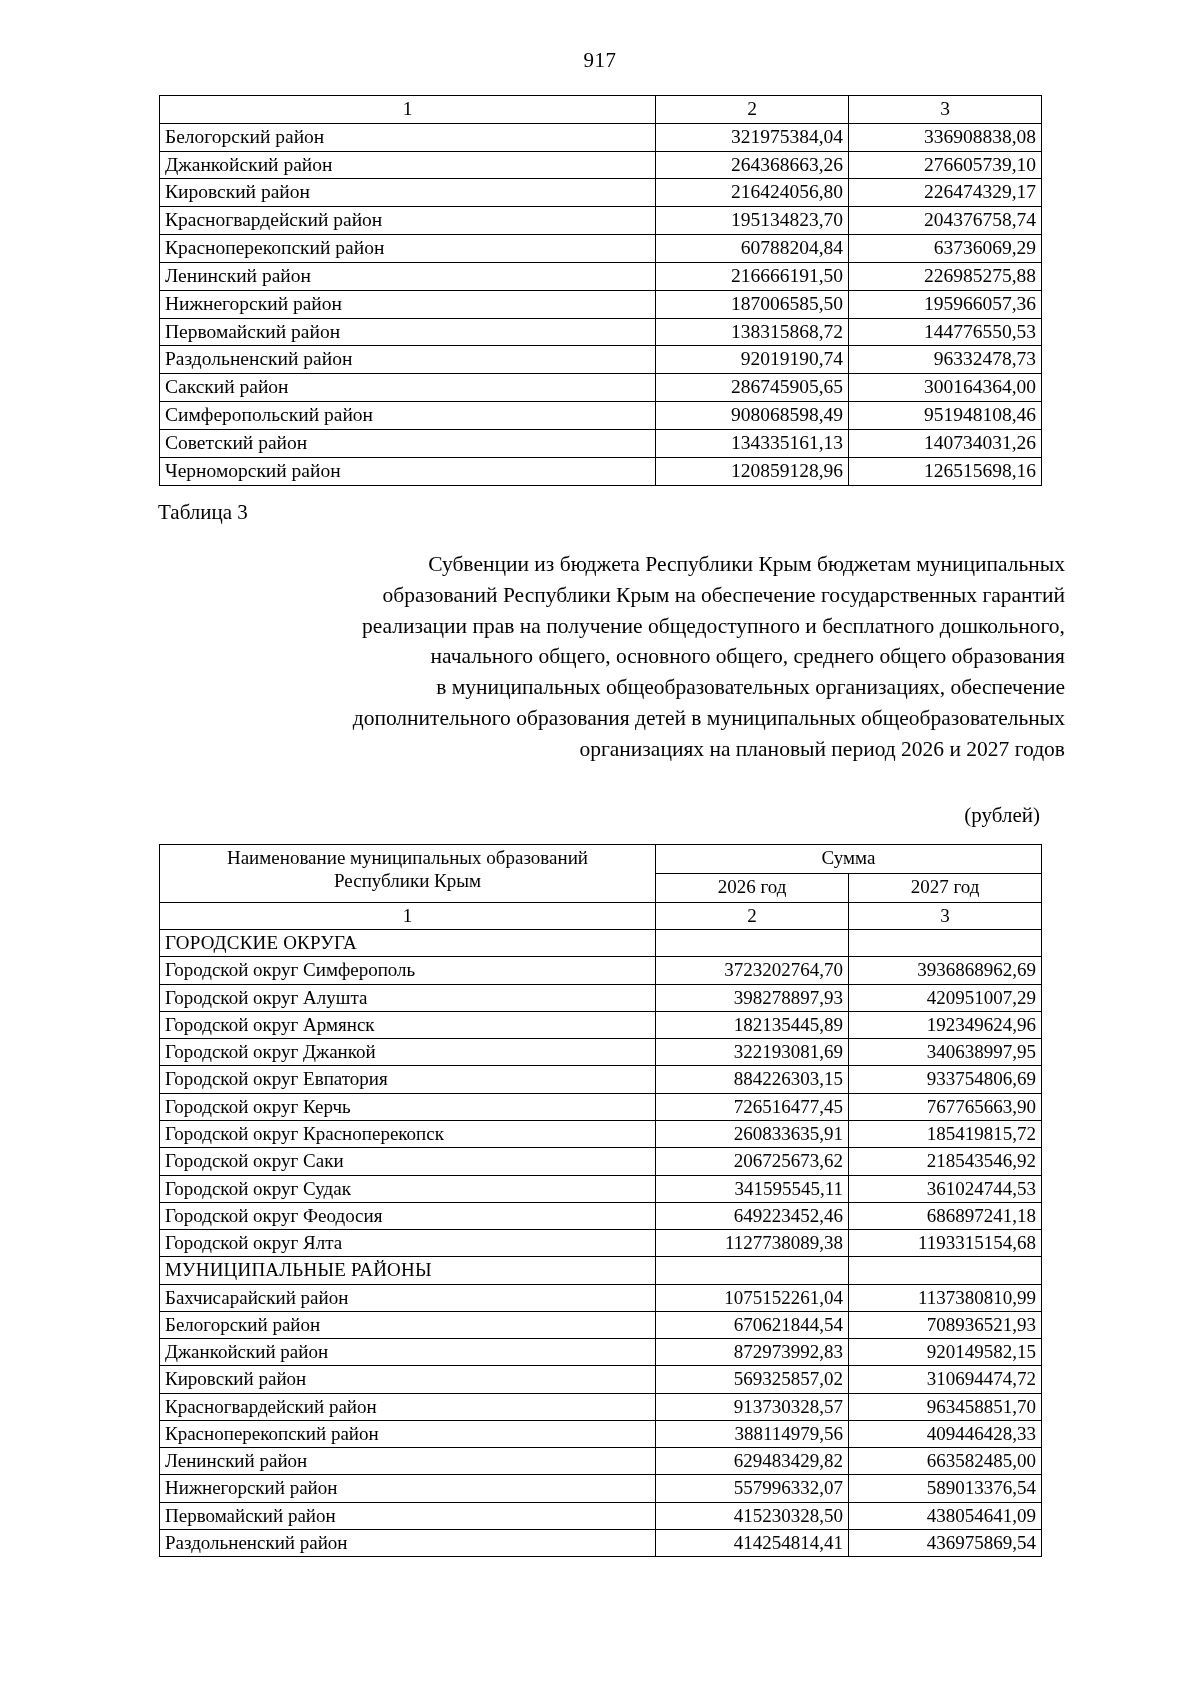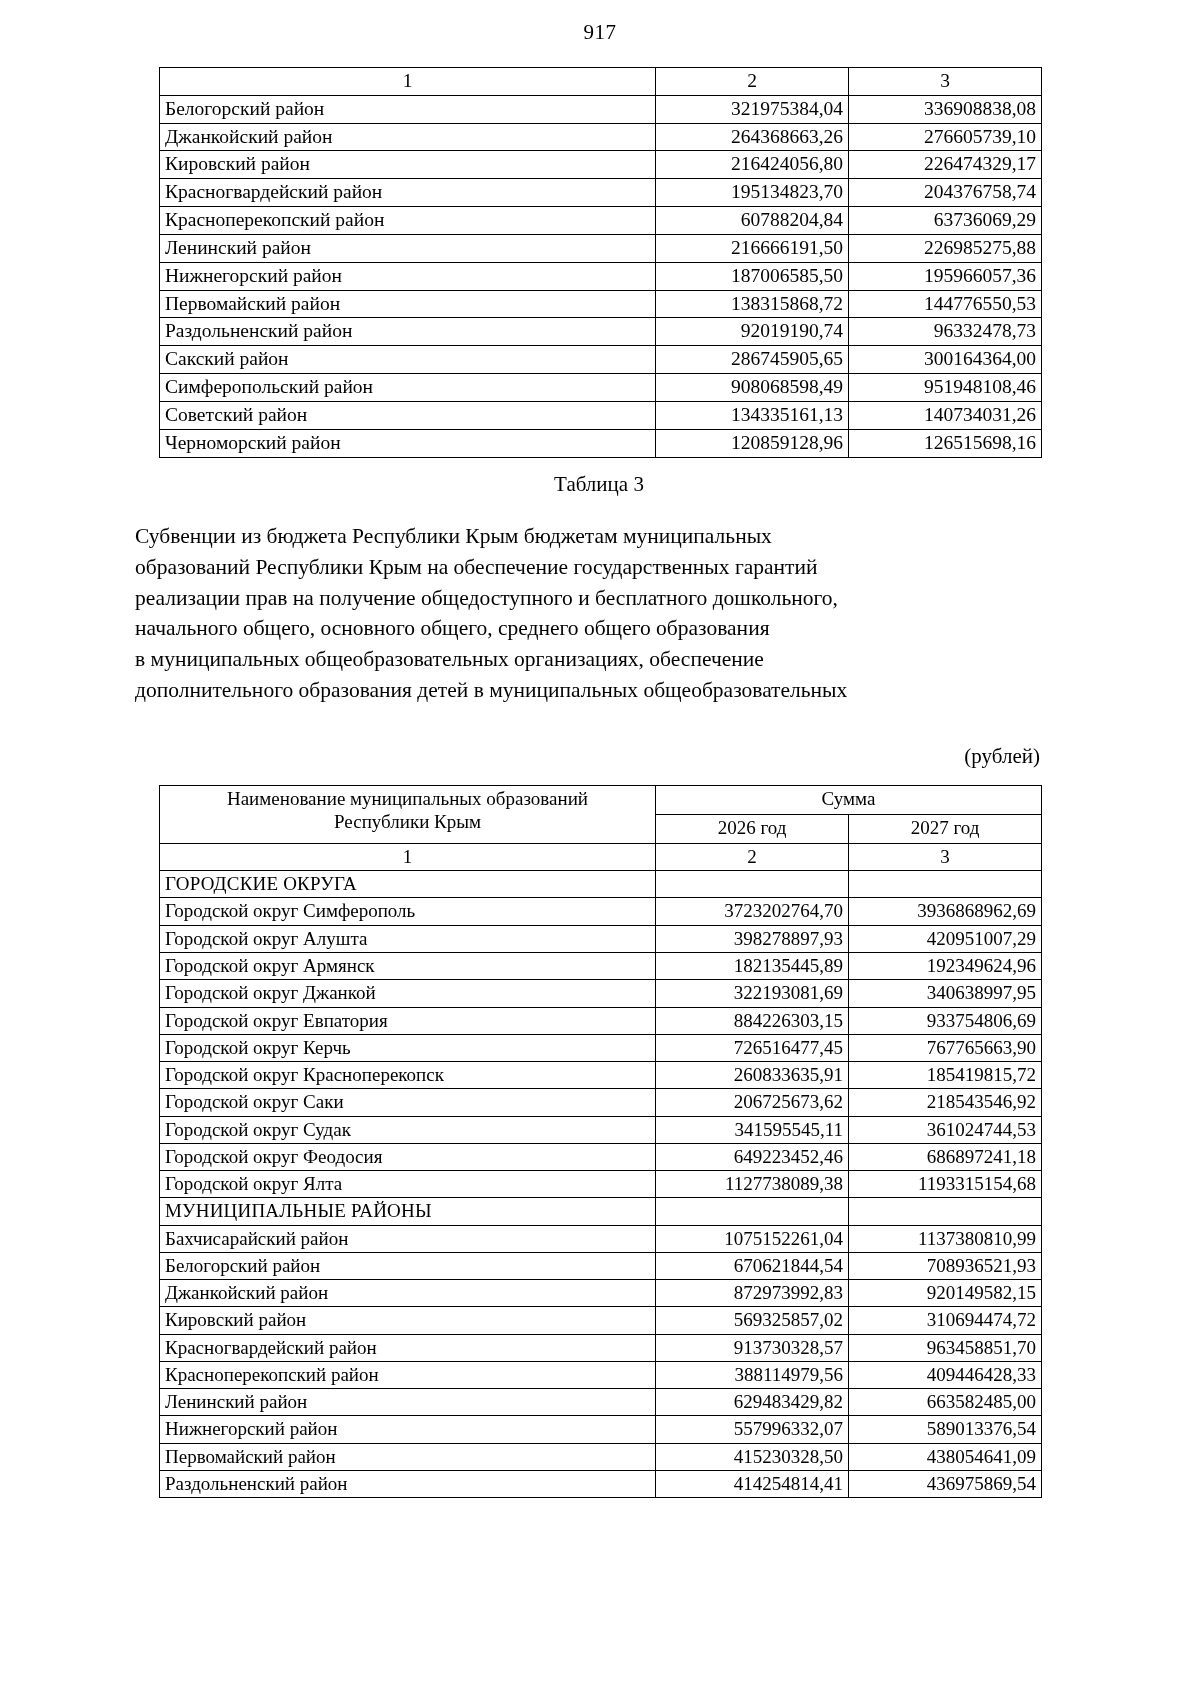--- a/index.html
+++ b/index.html
@@ -22,21 +22,21 @@
     position: relative;
     box-sizing: border-box;
     padding: 0;
   }
 
   
   .folio {
     text-align: center;
     font-size: 21px;
     line-height: 1;
-    padding-top: 22px;
+    padding-top: 50px;
     letter-spacing: 0.5px;
   }
 
   
   .tbl-wrap {
     margin: 0 auto;
     width: 882px;       
   }
   table.doc {
     border-collapse: collapse;
@@ -67,30 +67,30 @@
 
   
   #table-subsidies-1 {
     margin-top: 24px;
   }
 
   
   .table-label {
     width: 882px;
     margin: 14px auto 0 auto;
-    text-align: center;
+    text-align: left;
     font-size: 21px;
     padding-right: 2px;
   }
 
   
   .doc-title {
     width: 930px;
     margin: 24px auto 0 auto;
-    text-align: left;
+    text-align: right;
     font-size: 21.5px;
     line-height: 1.44;
   }
   .doc-title .ln { display: block; white-space: nowrap; }
 
   
   .units {
     width: 882px;
     margin: 38px auto 4px auto;
     text-align: right;
@@ -204,20 +204,21 @@
 
   <div class="table-label">Таблица 3</div>
 
   <div class="doc-title">
     <span class="ln">Субвенции из бюджета Республики Крым бюджетам муниципальных</span>
     <span class="ln">образований Республики Крым на обеспечение государственных гарантий</span>
     <span class="ln">реализации прав на получение общедоступного и бесплатного дошкольного,</span>
     <span class="ln">начального общего, основного общего, среднего общего образования</span>
     <span class="ln">в муниципальных общеобразовательных организациях, обеспечение</span>
     <span class="ln">дополнительного образования детей в муниципальных общеобразовательных</span>
+    <span class="ln">организациях на плановый период 2026 и 2027 годов</span>
   </div>
 
   <div class="units">(рублей)</div>
 
   <div class="tbl-wrap" id="table-subsidies-2">
     <table class="doc">
       <colgroup>
         <col class="col-name">
           <col class="col-num">
           <col class="col-num">

